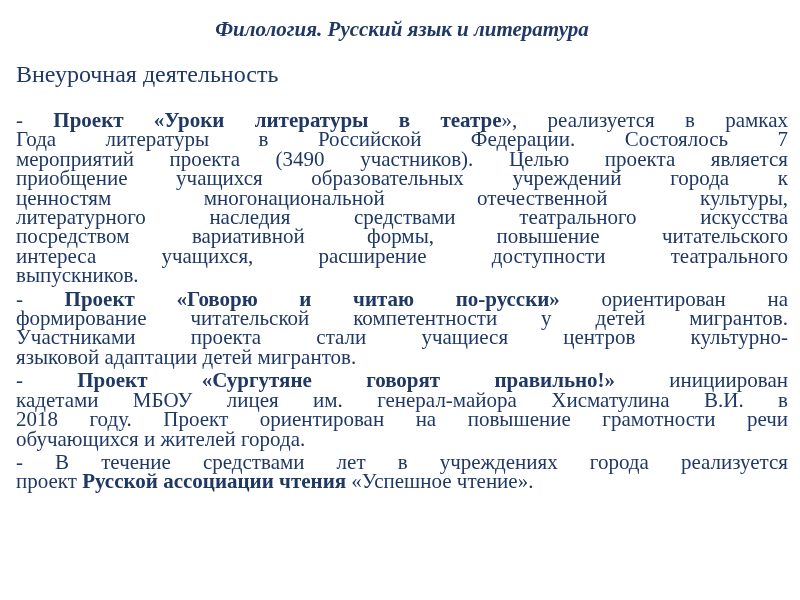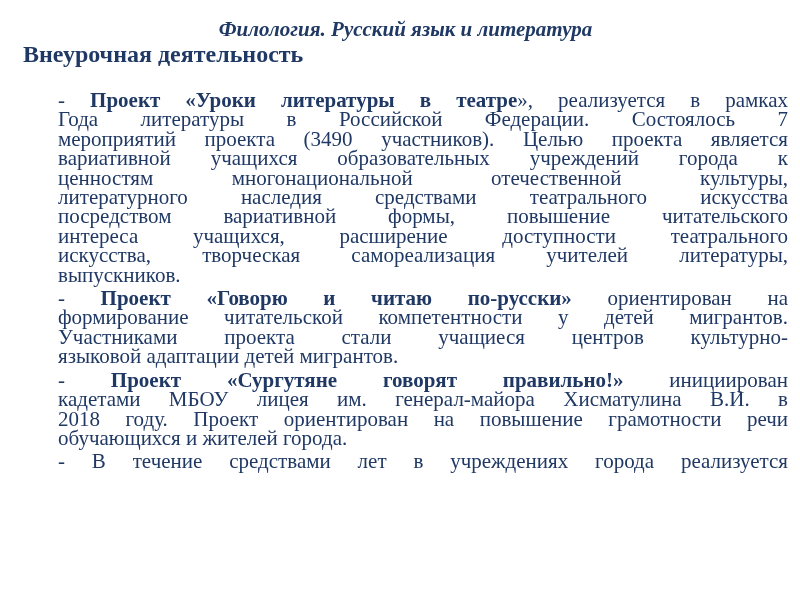--- a/index.html
+++ b/index.html
@@ -6,35 +6,36 @@
   html, body { width: 800px; height: 600px; }
   body {
     background: var(--bg, #ffffff);
     color: var(--ink, #1f3864);
     font-family: "Liberation Serif", "DejaVu Serif", serif;
     overflow: hidden;
   }
   .page {
     width: 800px;
     height: 421px;
-    padding: 18px 12px 0 23px;
+    padding: 18px 12px 0 16px;
   }
   .title {
     text-align: center;
     font-size: 21px;
     line-height: 23px;
     font-weight: bold;
     font-style: italic;
   }
   .subtitle {
+    margin-top: 20px;
     font-size: 24px;
     line-height: 26px;
-    font-weight: bold;
+    font-weight: normal;
   }
-  .body-text { margin-top: 24px; margin-left: 35px; }
+  .body-text { margin-top: 24px; }
   .paragraph { margin-bottom: 4px; }
   .line {
     font-size: 21px;
     line-height: 19.4px;
     text-align: justify;
     text-align-last: justify;
     white-space: normal;
   }
   .line.final { text-align-last: left; }
   .seg { font-weight: normal; }
@@ -44,37 +45,37 @@
 <body style="--ink: #1f3864; --bg: #ffffff;">
 
 <main class="page">
   <h1 class="title">Филология. Русский язык и литература</h1>
   <h2 class="subtitle">Внеурочная деятельность</h2>
   <section class="body-text" id="body-text">
       <div class="paragraph">
         <div class="line"><span class="seg">- </span><span class="seg bold">Проект «Уроки литературы в театре</span><span class="seg">», реализуется в рамках</span></div>
         <div class="line"><span class="seg">Года литературы в Российской Федерации. Состоялось 7</span></div>
         <div class="line"><span class="seg">мероприятий проекта (3490 участников). Целью проекта является</span></div>
-        <div class="line"><span class="seg">вариативной учащихся образовательных учреждений города к</span></div>
+        <div class="line"><span class="seg">приобщение учащихся образовательных учреждений города к</span></div>
         <div class="line"><span class="seg">ценностям многонациональной отечественной культуры,</span></div>
         <div class="line"><span class="seg">литературного наследия средствами театрального искусства</span></div>
         <div class="line"><span class="seg">посредством вариативной формы, повышение читательского</span></div>
         <div class="line"><span class="seg">интереса учащихся, расширение доступности театрального</span></div>
-        <div class="line"><span class="seg">искусства, творческая самореализация учителей литературы,</span></div>
         <div class="line final"><span class="seg">выпускников.</span></div>
       </div>
       <div class="paragraph">
         <div class="line"><span class="seg">- </span><span class="seg bold">Проект «Говорю и читаю по-русски»</span><span class="seg"> ориентирован на</span></div>
         <div class="line"><span class="seg">формирование читательской компетентности у детей мигрантов.</span></div>
         <div class="line"><span class="seg">Участниками проекта стали учащиеся центров культурно-</span></div>
         <div class="line final"><span class="seg">языковой адаптации детей мигрантов.</span></div>
       </div>
       <div class="paragraph">
         <div class="line"><span class="seg">- </span><span class="seg bold">Проект «Сургутяне говорят правильно!»</span><span class="seg"> инициирован</span></div>
         <div class="line"><span class="seg">кадетами МБОУ лицея им. генерал-майора Хисматулина В.И. в</span></div>
         <div class="line"><span class="seg">2018 году. Проект ориентирован на повышение грамотности речи</span></div>
         <div class="line final"><span class="seg">обучающихся и жителей города.</span></div>
       </div>
       <div class="paragraph">
         <div class="line"><span class="seg">- В течение средствами лет в учреждениях города реализуется</span></div>
+        <div class="line final"><span class="seg">проект </span><span class="seg bold">Русской ассоциации чтения</span><span class="seg"> «Успешное чтение».</span></div>
       </div>
     </section>
 </main>
 
 </body></html>

